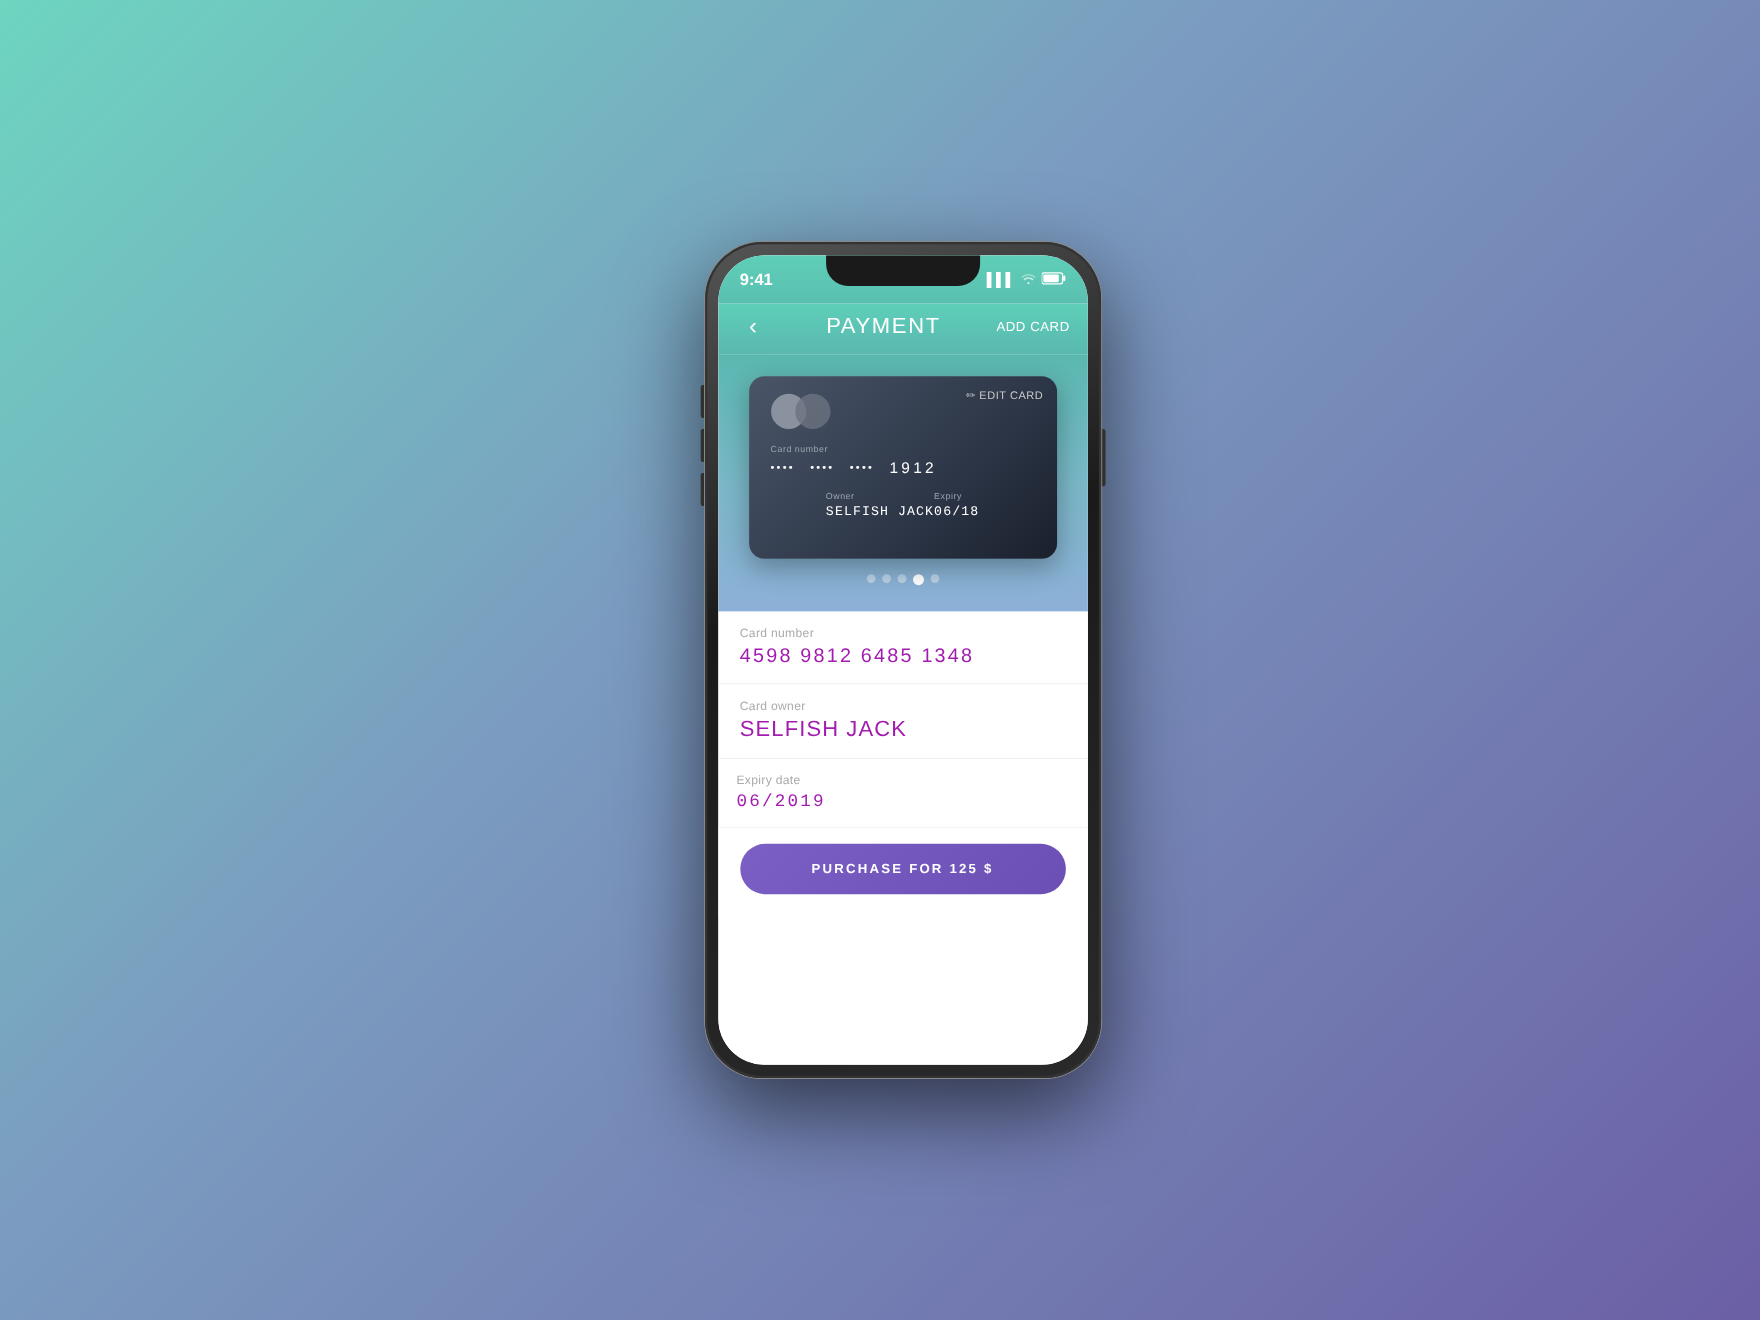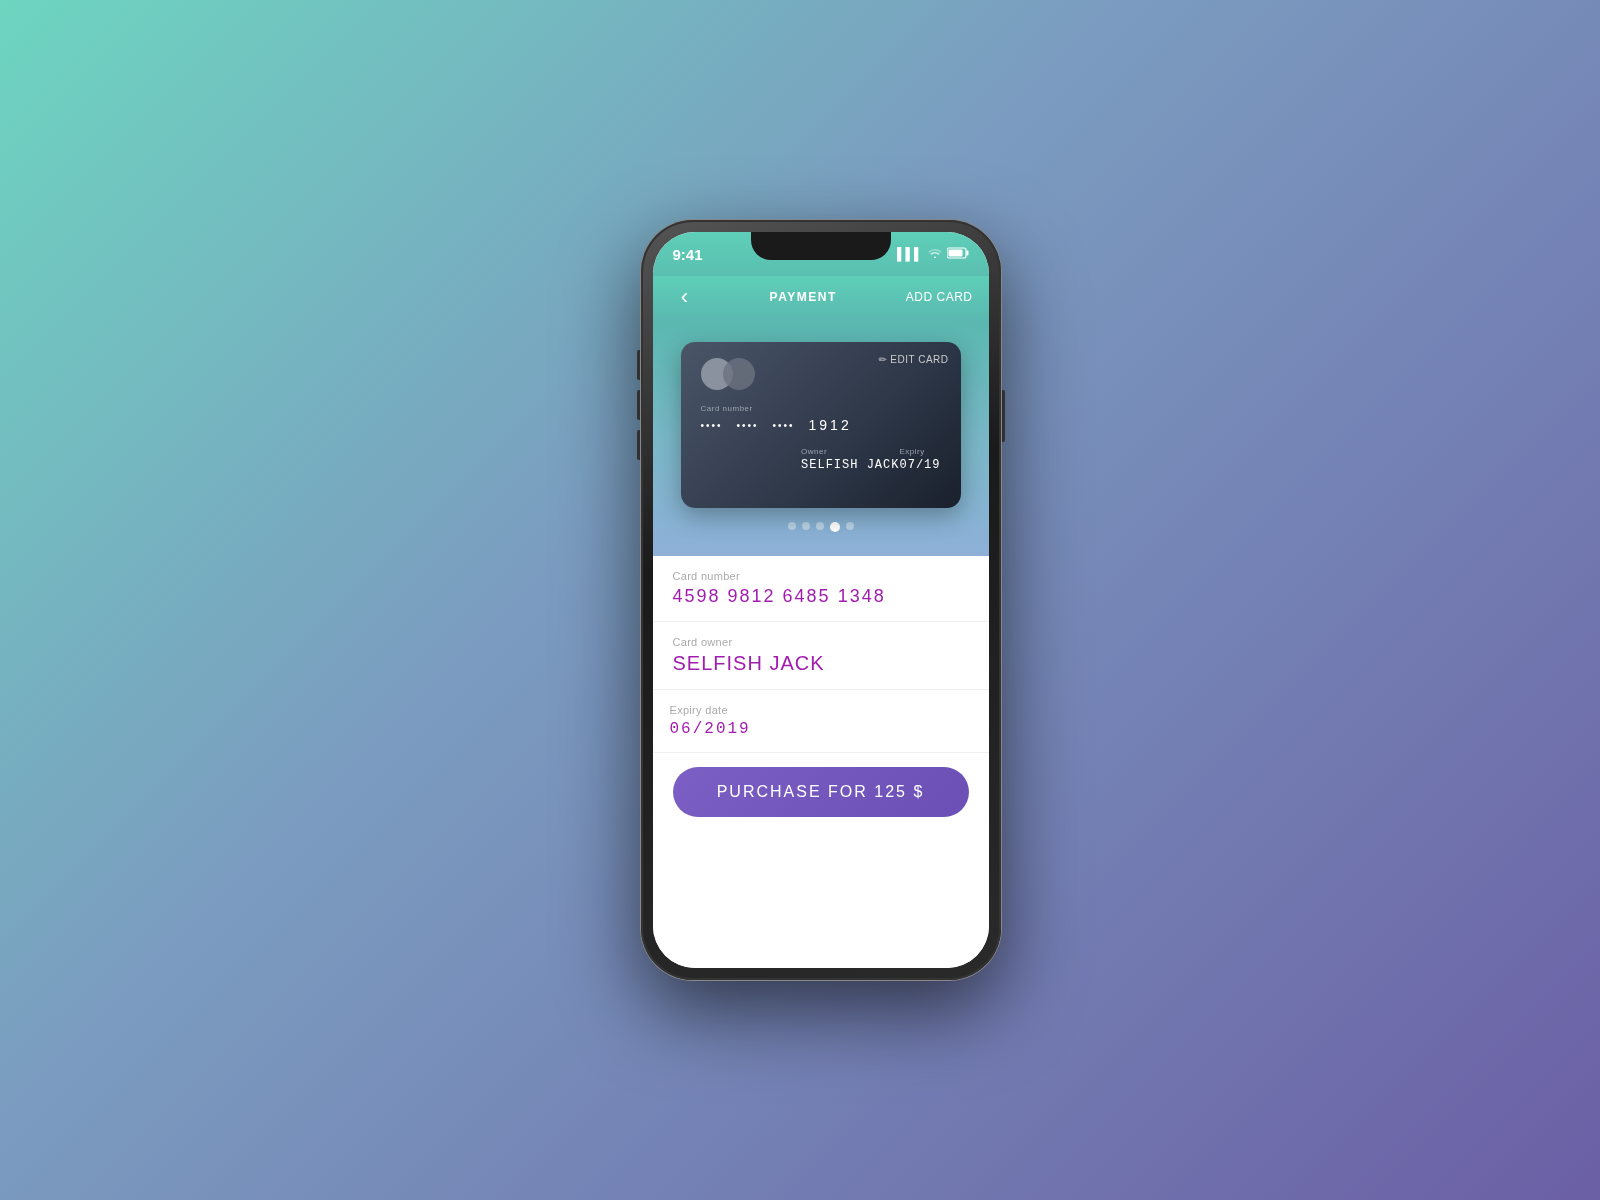--- a/index.html
+++ b/index.html
@@ -95,22 +95,22 @@
     .back-btn {
       color: white;
       font-size: 22px;
       cursor: pointer;
       width: 32px;
       text-align: center;
     }
 
     .header-title {
       color: white;
-      font-size: 12px;
-      font-weight: 700;
+      font-size: 20px;
+      font-weight: 400;
       letter-spacing: 1.5px;
     }
 
     .add-card-btn {
       color: white;
       font-size: 12px;
       letter-spacing: 0.5px;
       cursor: pointer;
     }
 
@@ -185,21 +185,21 @@
       align-items: center;
     }
 
     .card-dots {
       font-size: 10px;
       letter-spacing: 2px;
     }
 
     .card-bottom {
       display: flex;
-      justify-content: flex-end;
+      justify-content: center;
       align-items: flex-end;
     }
 
     .card-owner-section, .card-expiry-section {
       display: flex;
       flex-direction: column;
     }
 
     .card-field-label {
       color: #9ca3af;
@@ -284,22 +284,22 @@
       background: white;
     }
 
     .purchase-btn {
       width: 100%;
       background: linear-gradient(135deg, #7c5fc5 0%, #6b4fb5 100%);
       color: white;
       border: none;
       border-radius: 30px;
       padding: 16px;
-      font-size: 16px;
-      font-weight: 400;
+      font-size: 12px;
+      font-weight: 700;
       letter-spacing: 2px;
       cursor: pointer;
       text-align: center;
     }
 
     
     .side-btn-left {
       position: absolute;
       left: -4px;
       top: 130px;
@@ -398,21 +398,21 @@
           <span class="card-dots">••••</span>
           <span>1912</span>
         </div>
         <div class="card-bottom">
           <div class="card-owner-section">
             <span class="card-field-label">Owner</span>
             <span class="card-field-value">SELFISH JACK</span>
           </div>
           <div class="card-expiry-section">
             <span class="card-field-label">Expiry</span>
-            <span class="card-field-value">07/19</span>
+            <span class="card-field-value">06/18</span>
           </div>
         </div>
       </div>
 
       <div class="carousel-dots">
         <div class="dot"></div>
         <div class="dot"></div>
         <div class="dot"></div>
         <div class="dot active"></div>
         <div class="dot"></div>

